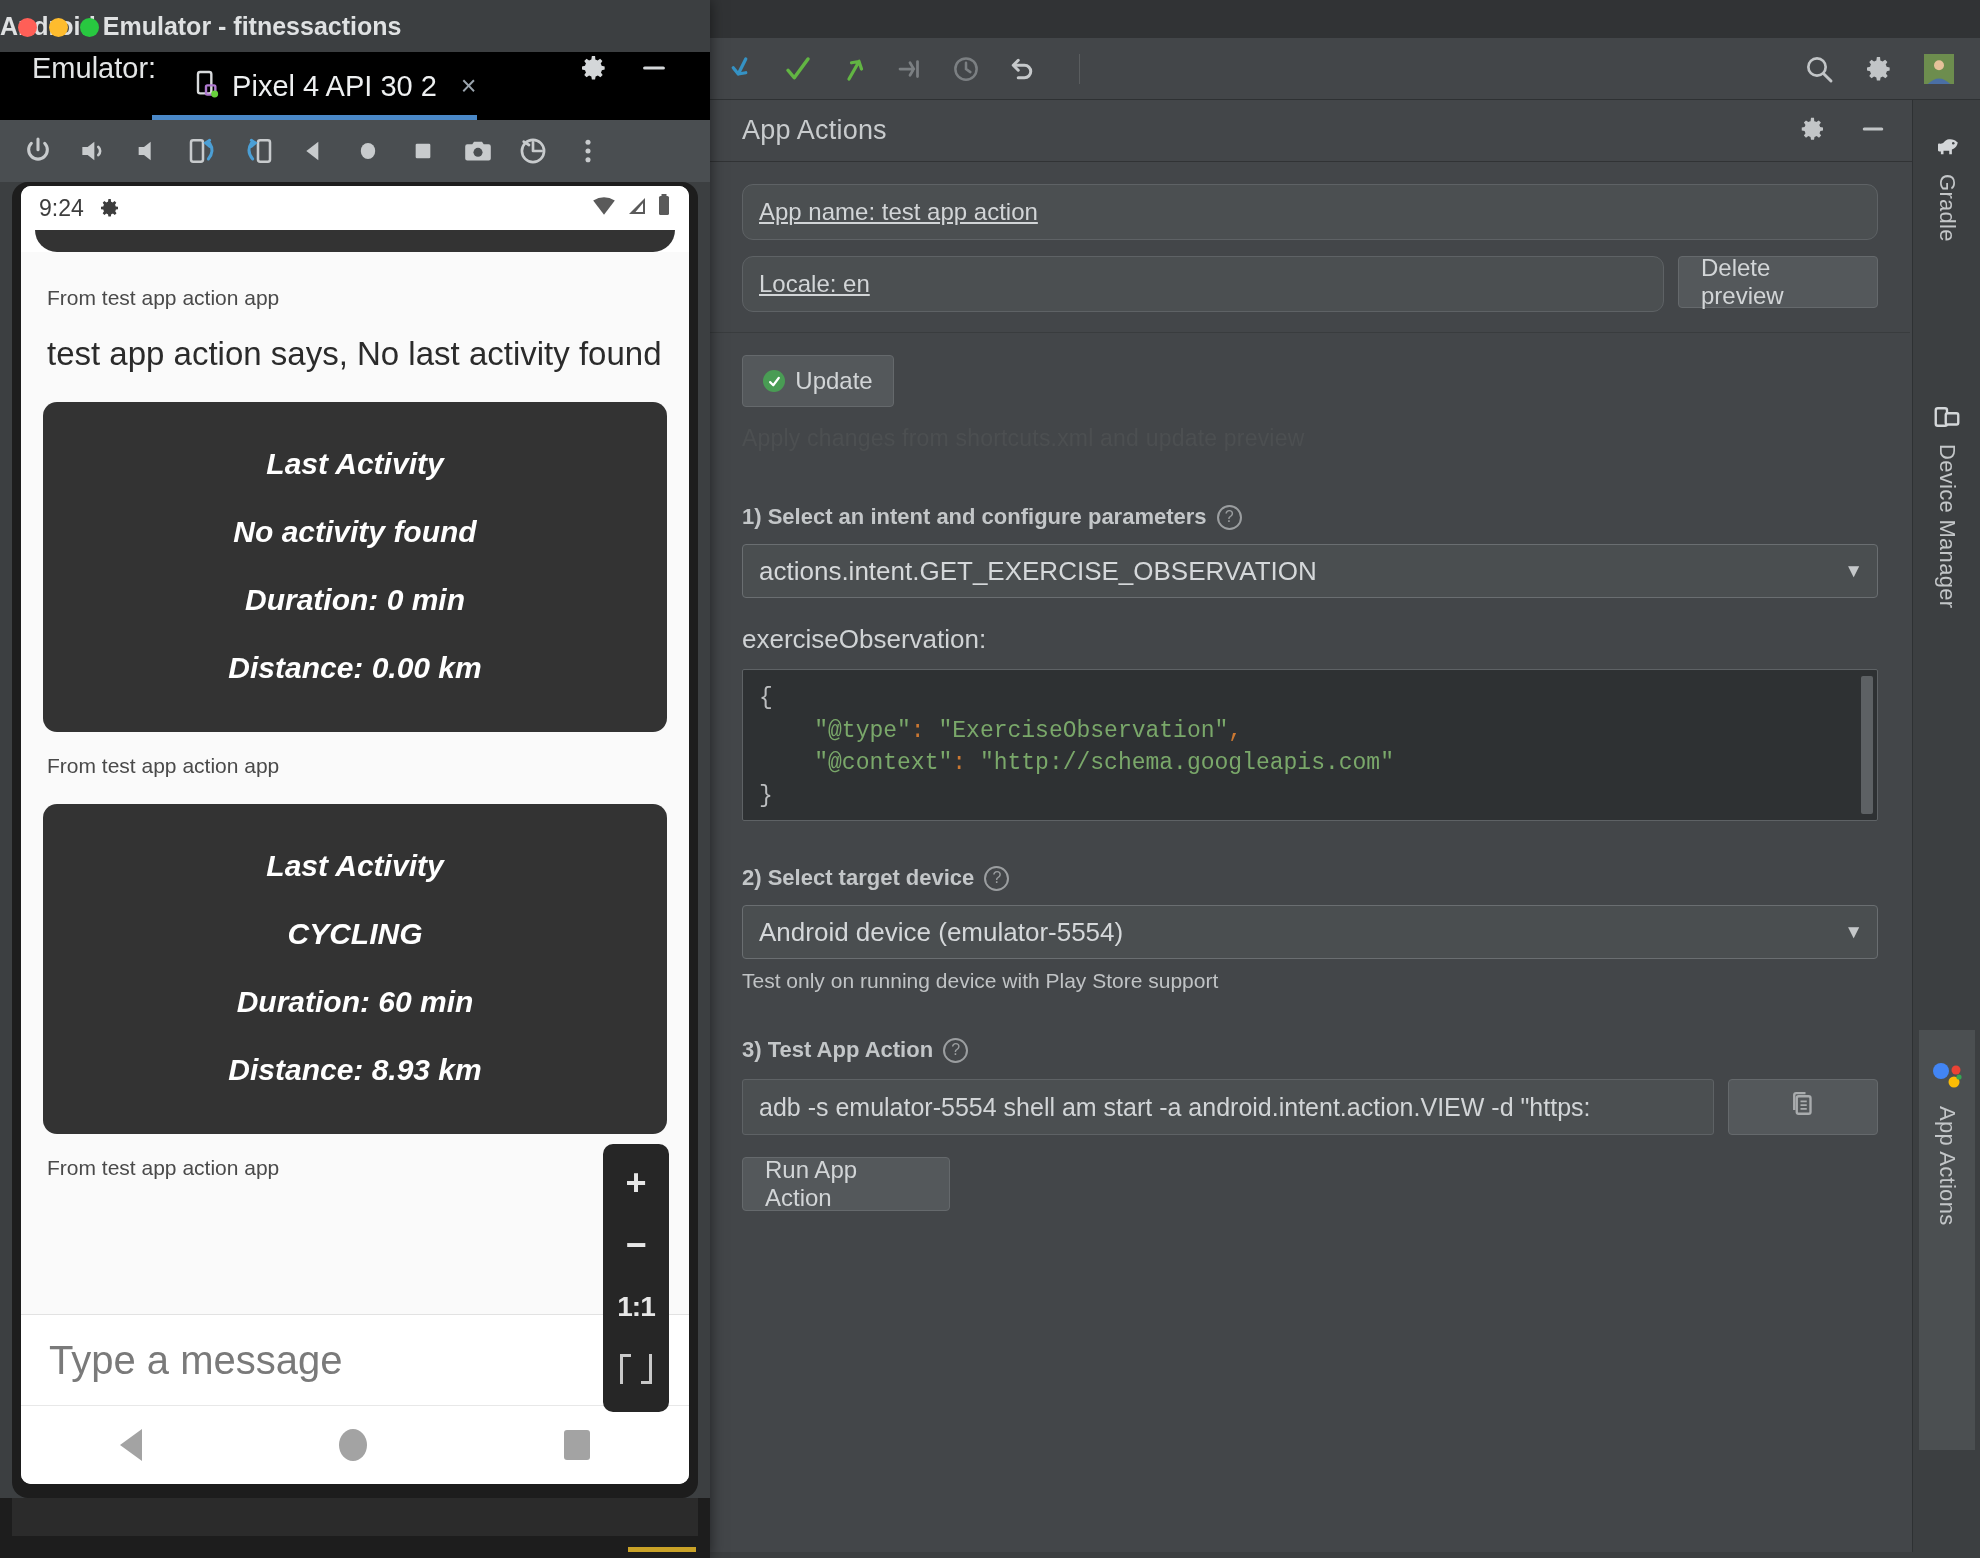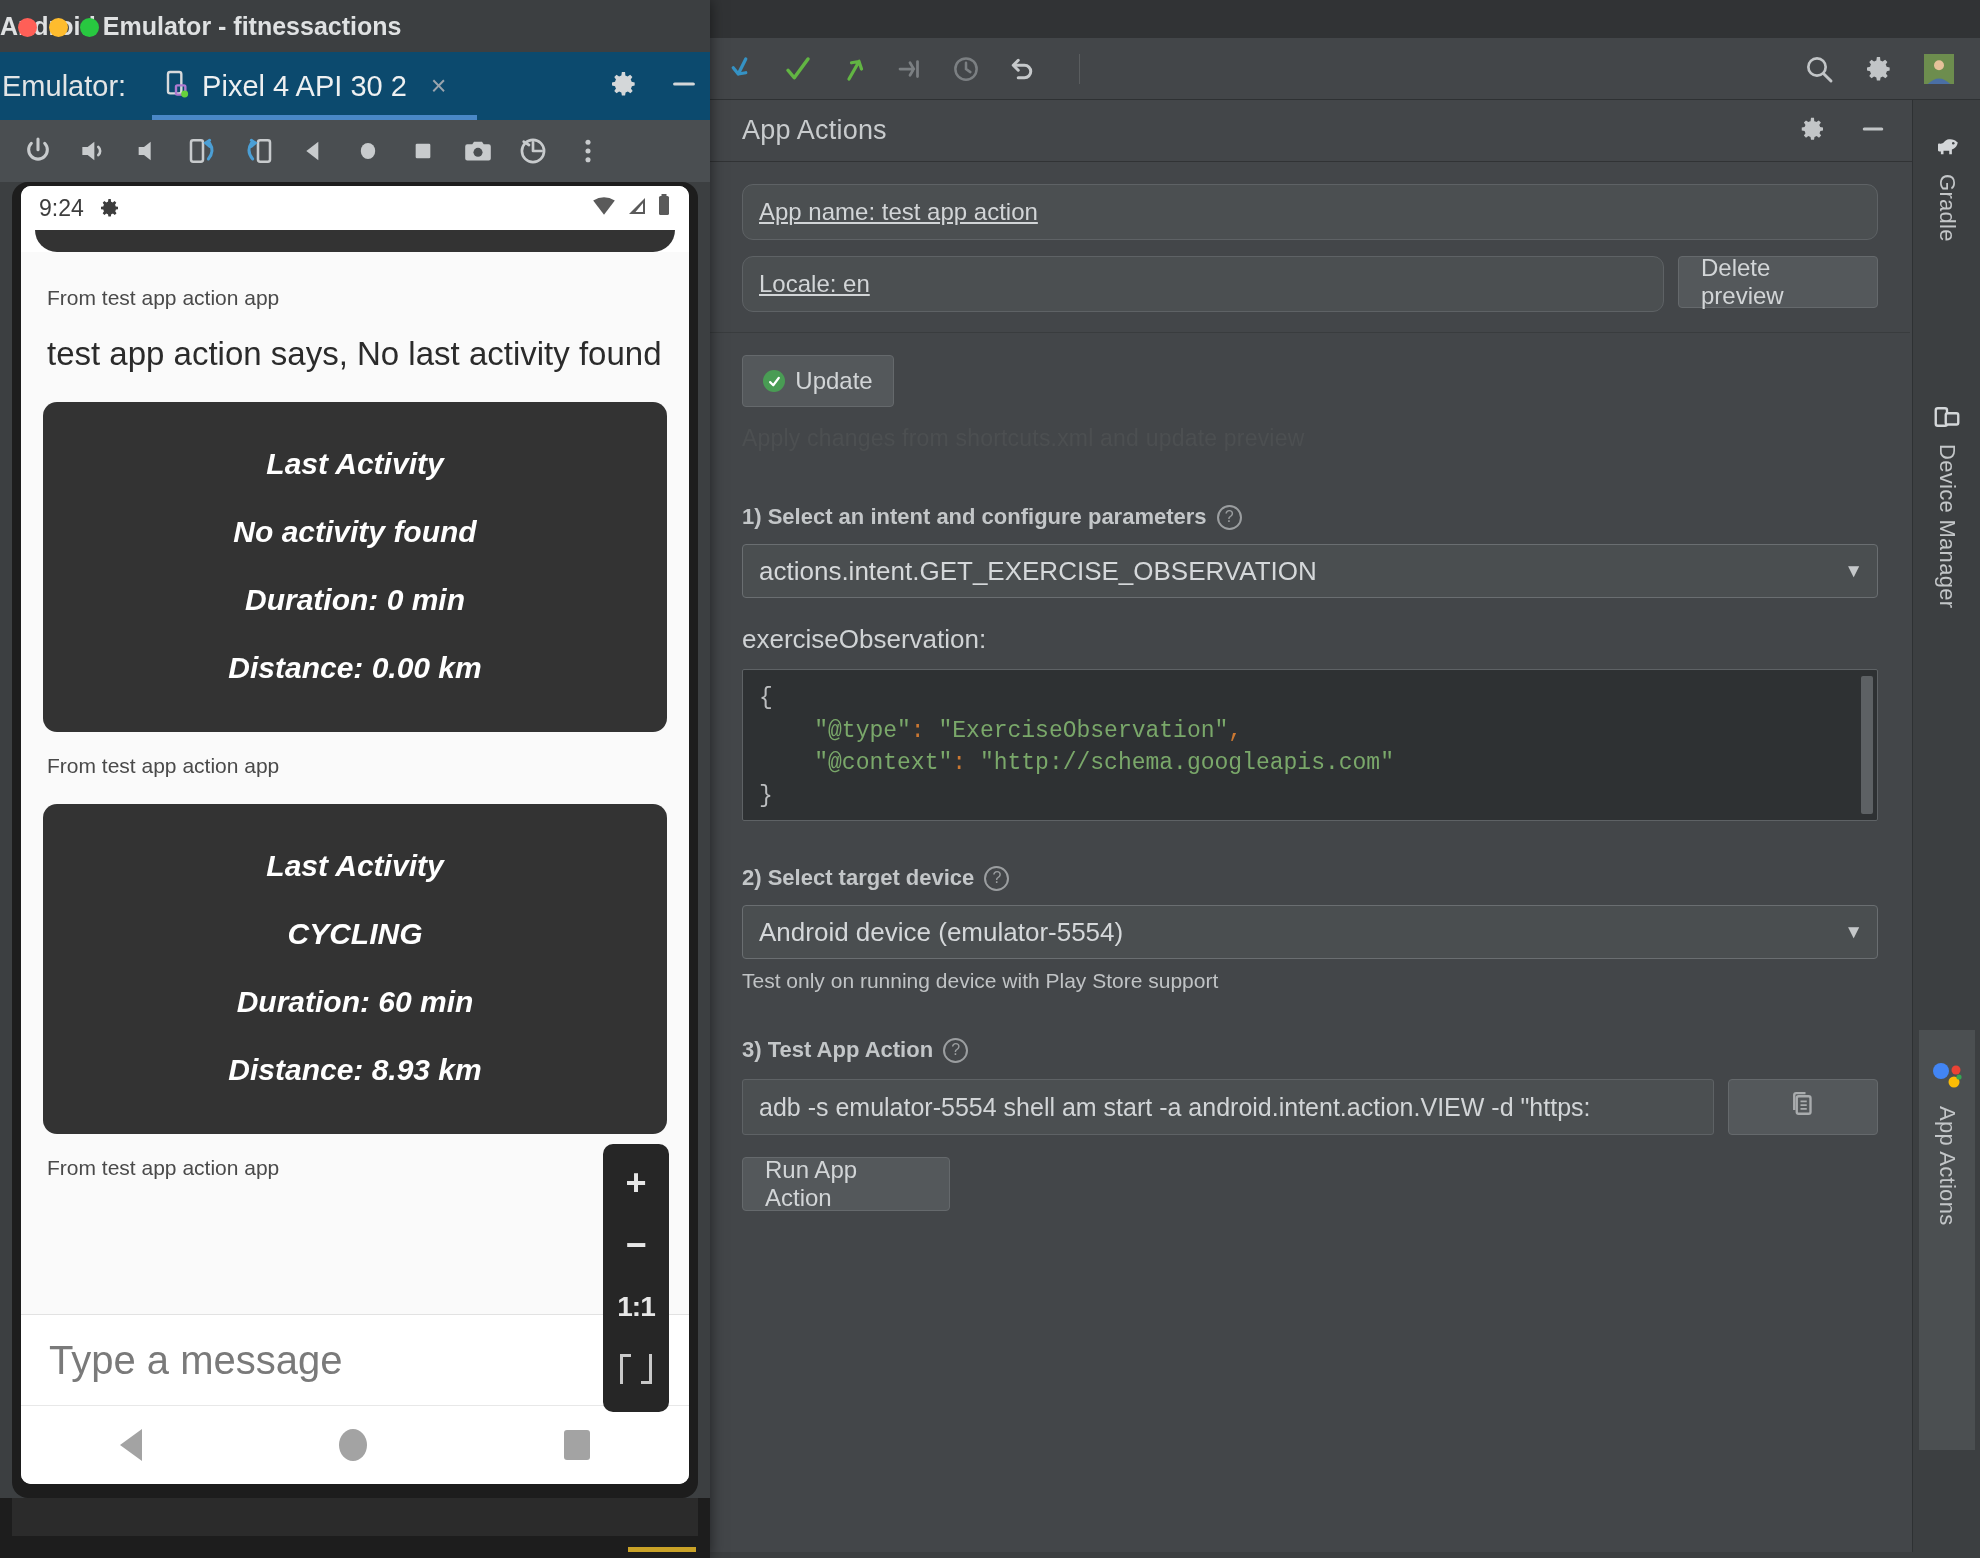--- a/index.html
+++ b/index.html
@@ -161,22 +161,22 @@
     display: flex; align-items: center; justify-content: flex-start;
   }
   .traffic { position: absolute; left: 18px; top: 18px; display: flex; gap: 12px; }
   .dot { width: 19px; height: 19px; border-radius: 50%; }
   .dot.r { background: #ff5f57; }
   .dot.y { background: #febc2e; }
   .dot.g { background: #28c840; }
   .emu-title { font-size: 25px; font-weight: bold; color: #dfe1e2; }
 
   .emu-tabbar {
-    height: 68px; background: #0c4a6e; display: flex; align-items: center;
-    padding: 0 2px; position: relative;
+    height: 68px; background: #000000; display: flex; align-items: flex-start;
+    padding: 0 32px; position: relative;
   }
   .emu-label { font-size: 29px; color: #e3e5e6; margin-right: 34px; }
   .emu-tab {
     display: flex; align-items: center; gap: 10px; position: relative; height: 100%;
   }
   .emu-tab-name { font-size: 29px; color: #eef0f1; }
   .emu-tab-close { font-size: 27px; color: #9aa4ad; margin-left: 14px; }
   .emu-tab-underline {
     position: absolute; left: 152px; bottom: 0; width: 325px; height: 5px;
     background: #4a88c7;

